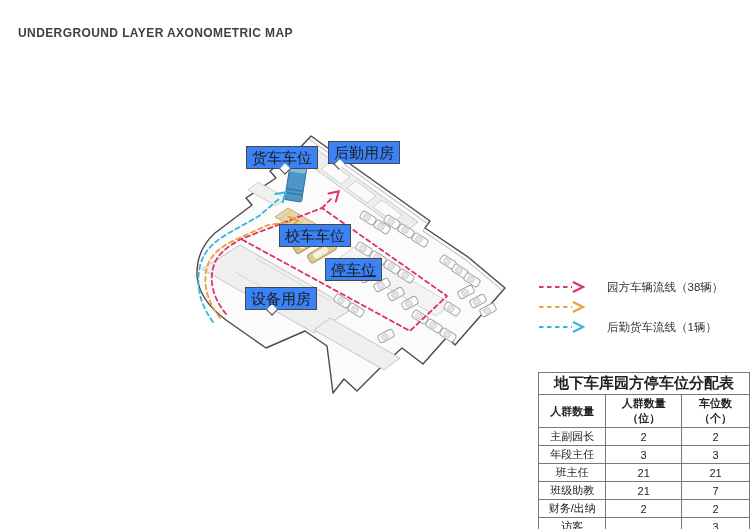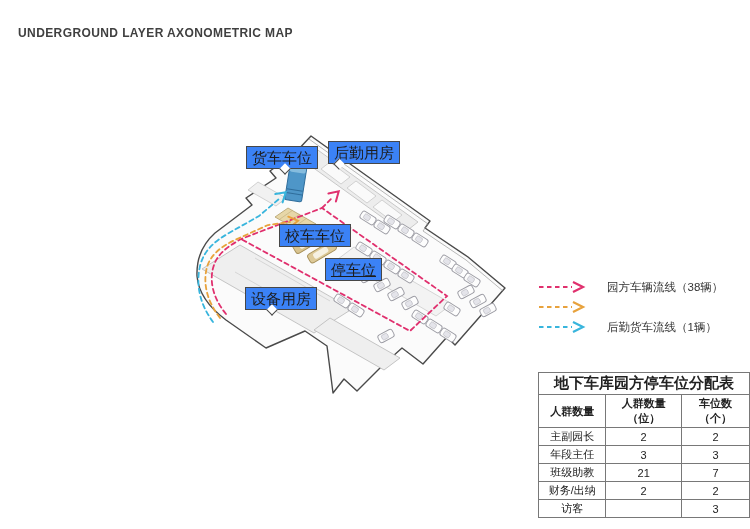--- a/index.html
+++ b/index.html
@@ -194,20 +194,25 @@
         <td class="c0">主副园长</td>
         <td class="c1">2</td>
         <td class="c2">2</td>
       </tr>
       <tr>
         <td class="c0">年段主任</td>
         <td class="c1">3</td>
         <td class="c2">3</td>
       </tr>
       <tr>
+        <td class="c0">班主任</td>
+        <td class="c1">21</td>
+        <td class="c2">21</td>
+      </tr>
+      <tr>
         <td class="c0">班级助教</td>
         <td class="c1">21</td>
         <td class="c2">7</td>
       </tr>
       <tr>
         <td class="c0">财务/出纳</td>
         <td class="c1">2</td>
         <td class="c2">2</td>
       </tr>
       <tr>

